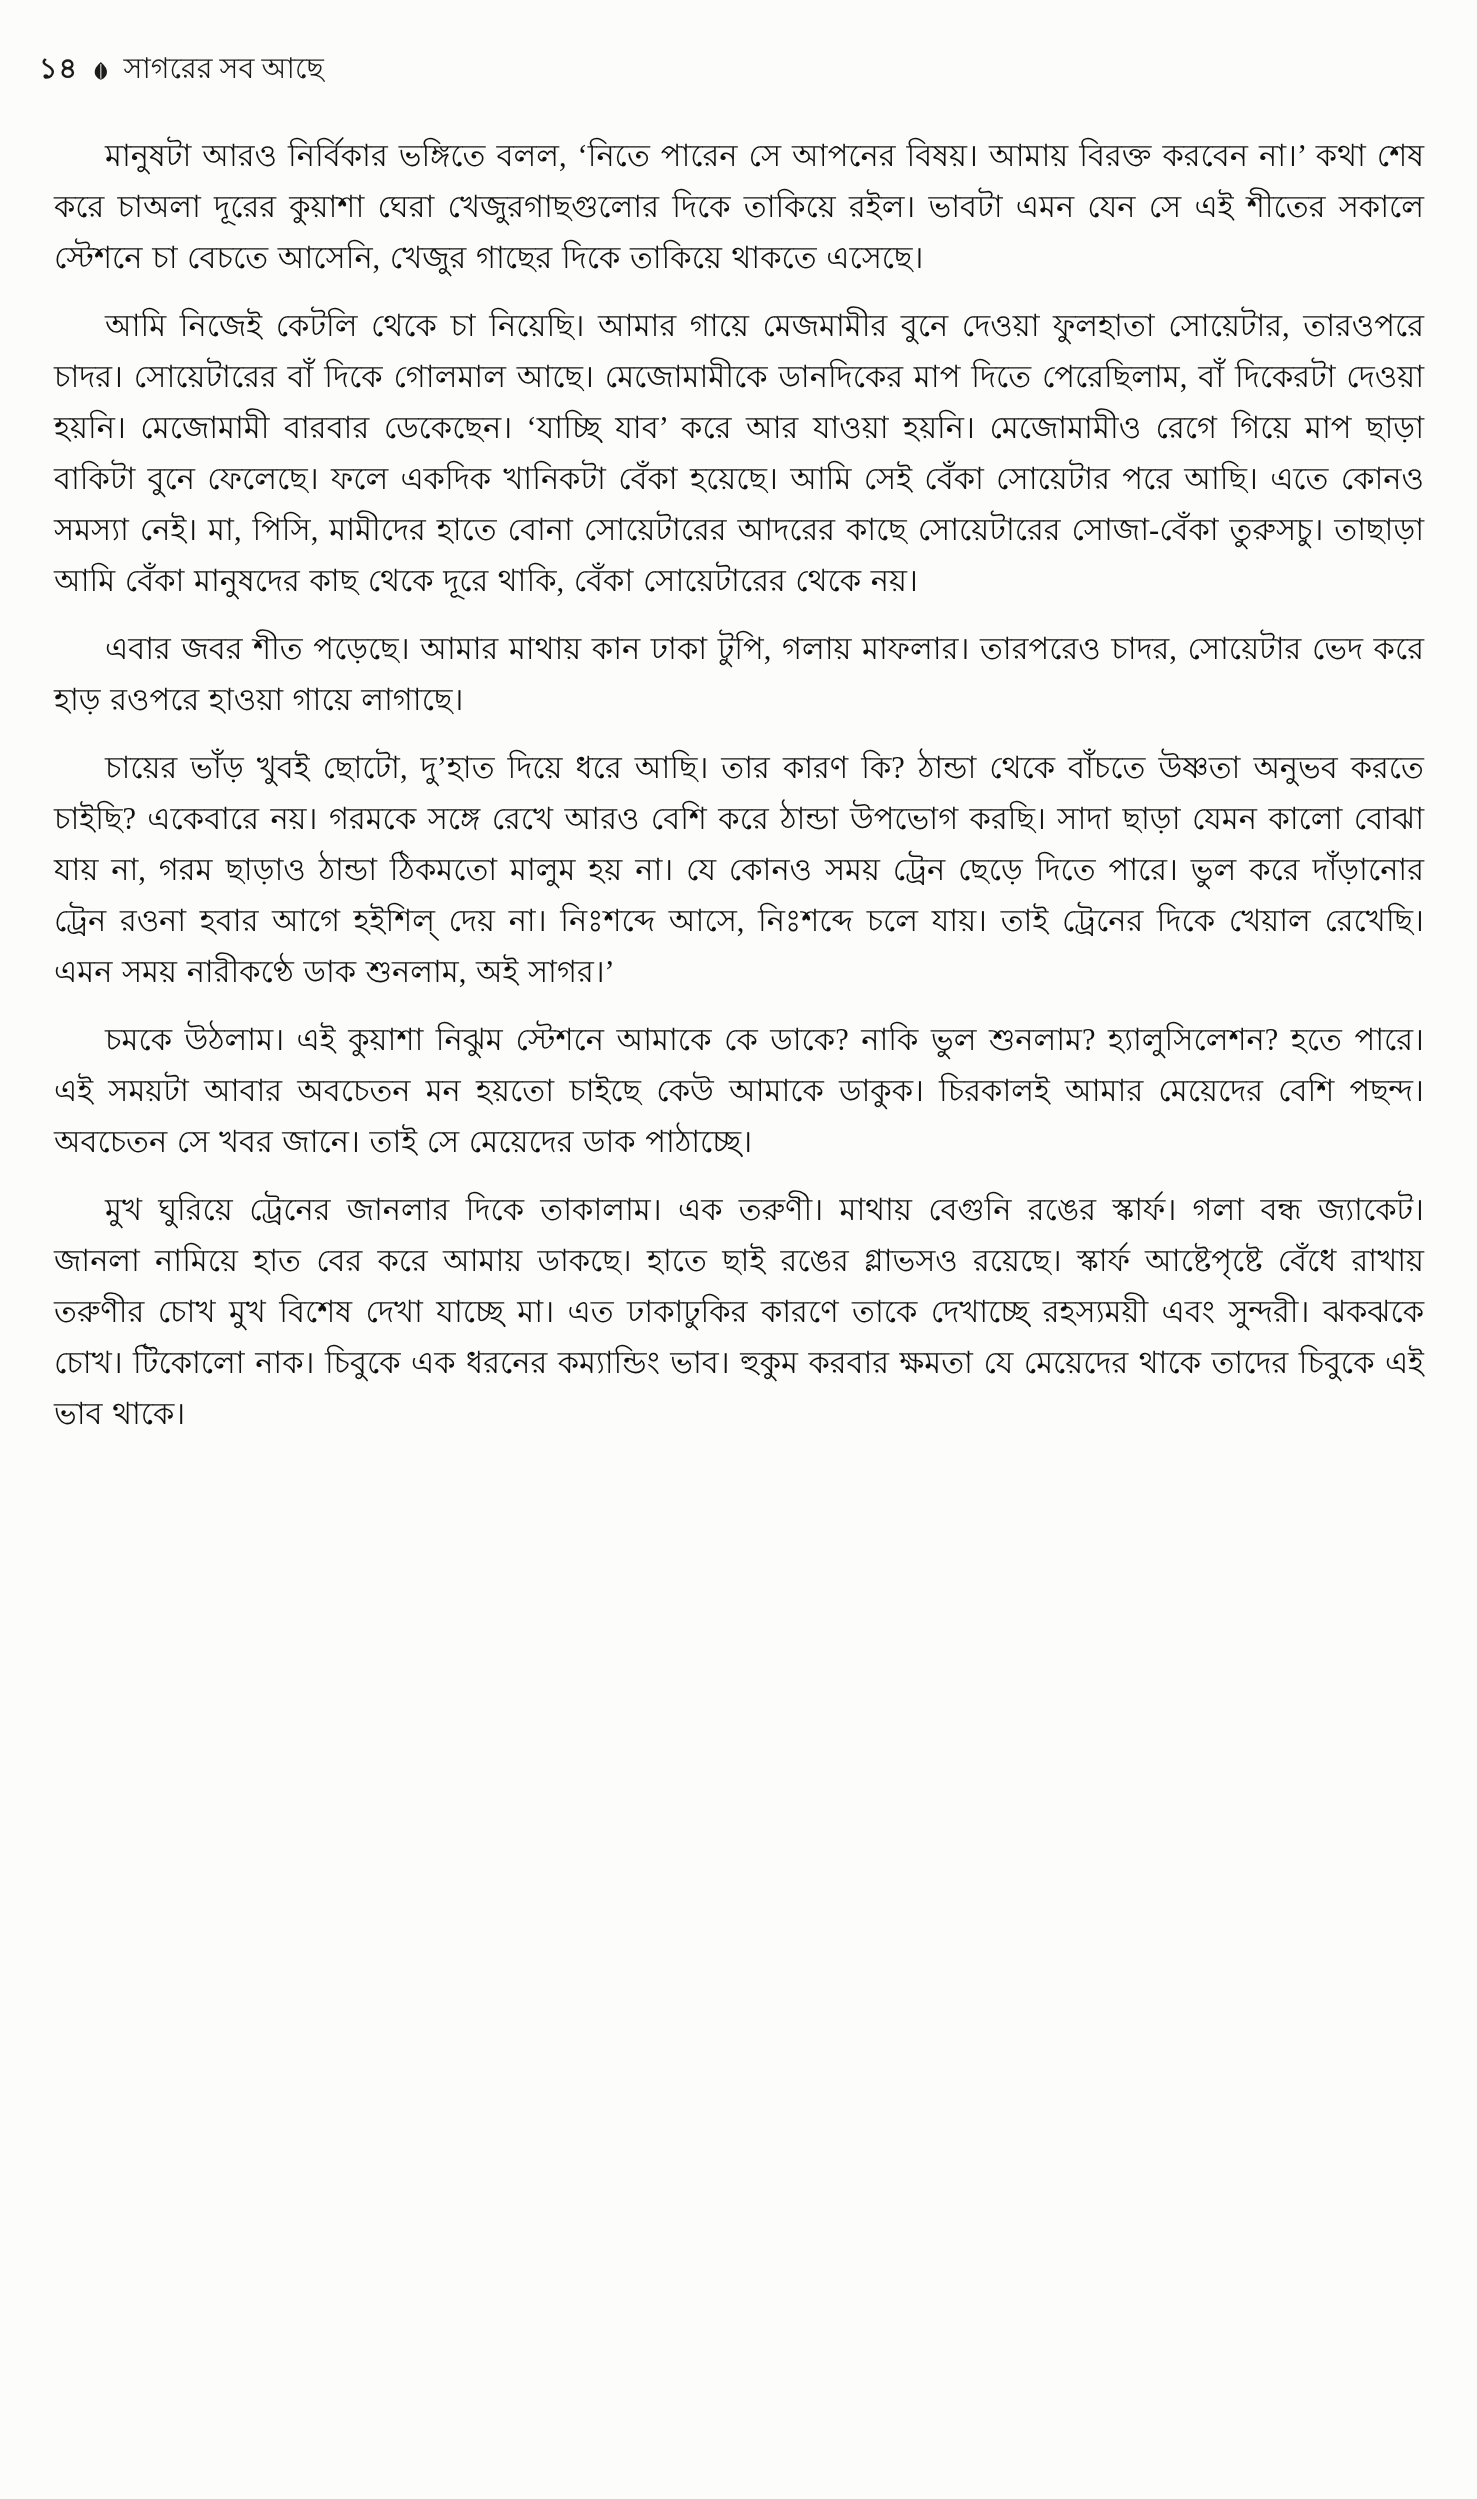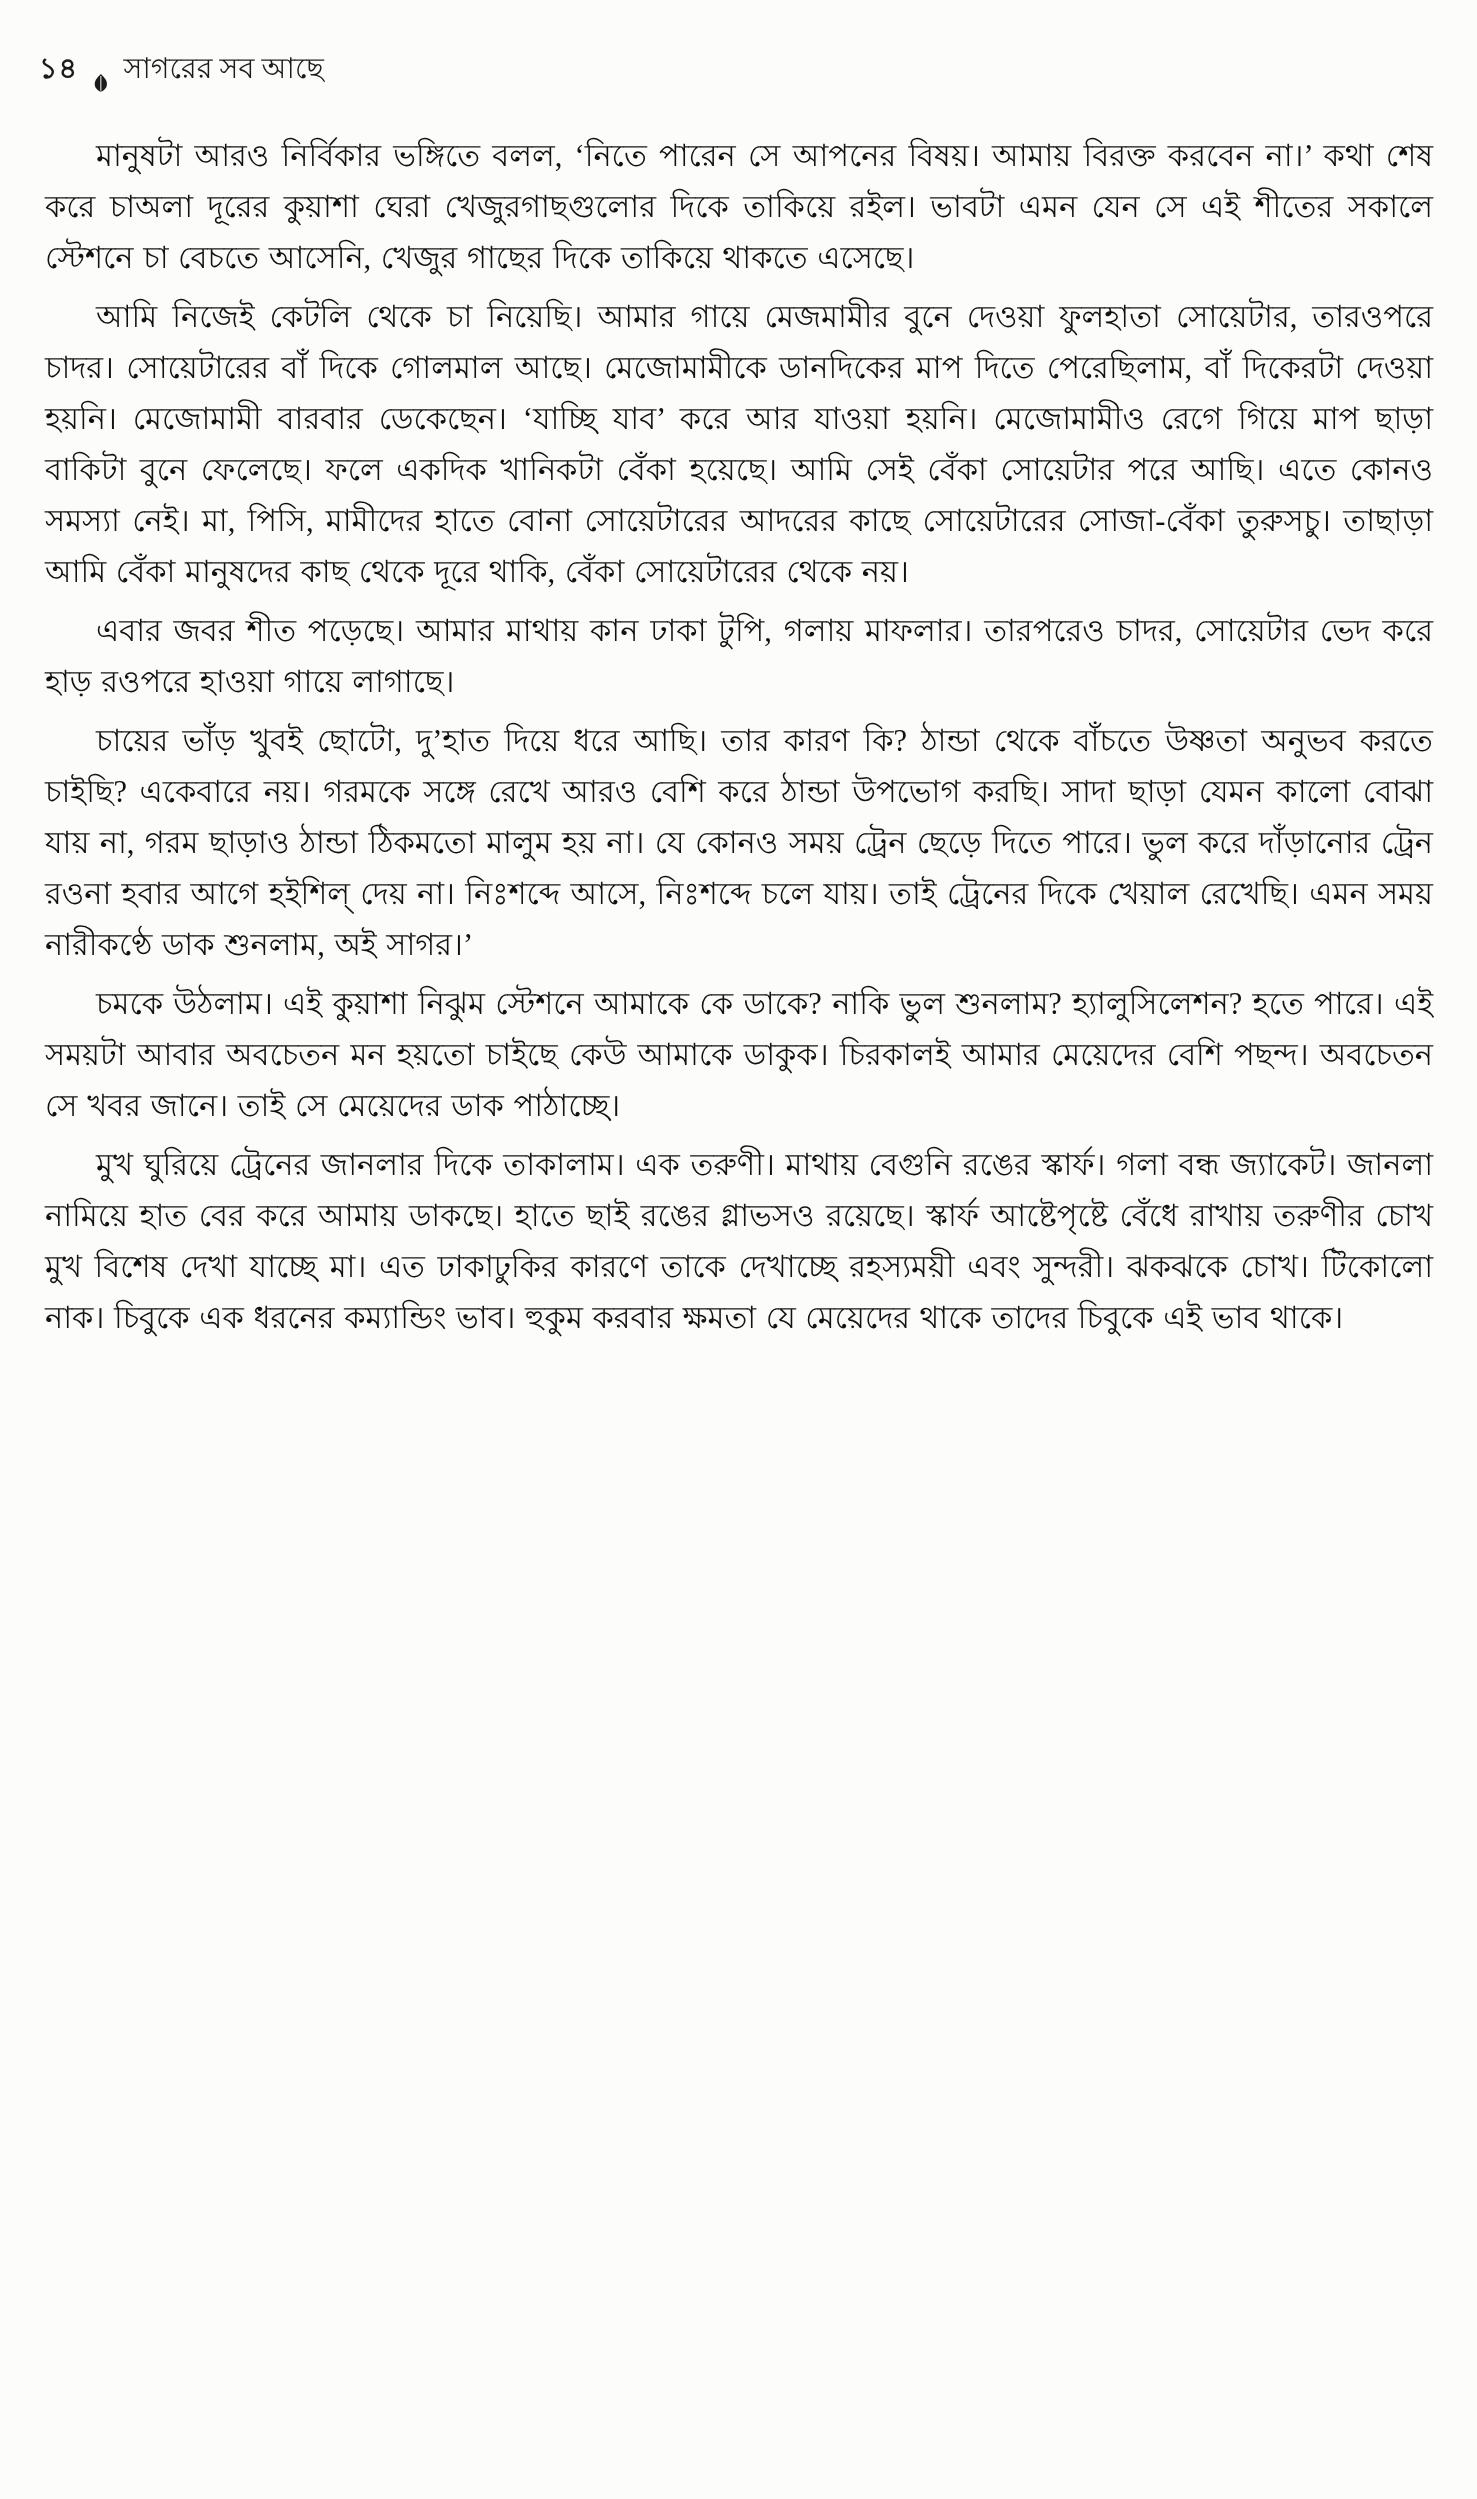--- a/index.html
+++ b/index.html
@@ -14,21 +14,21 @@
     height: 2499px;
     margin: 0 auto;
     background: #fcfcfa;
     color: #151515;
     box-sizing: border-box;
     padding: 47px 37px 29.6px 37px;
     overflow: hidden;
   }
   .running-head {
     display: flex;
-    align-items: flex-end;
+    align-items: center;
     gap: 9.9px;
     font-size: 28.6px;
     font-weight: 600;
     margin: 0 0 37px 2px;
     color: #1b1b1b;
   }
   .page-number {
     letter-spacing: 1px;
   }
   .head-ornament {
@@ -42,21 +42,21 @@
   .book-title {
     font-weight: 400;
   }
   .body-text {
     font-size: 30.5px;
     line-height: 51px;
     text-align: justify;
     color: #111;
   }
   .body-text p {
-    margin: 8px;
+    margin: 17px;
     text-align: justify;
     word-spacing: 2px;
   }
   .body-text p.indent {
     text-indent: 51px;
   }
   .body-text p.no-indent {
     text-indent: 0;
   }
 </style>

